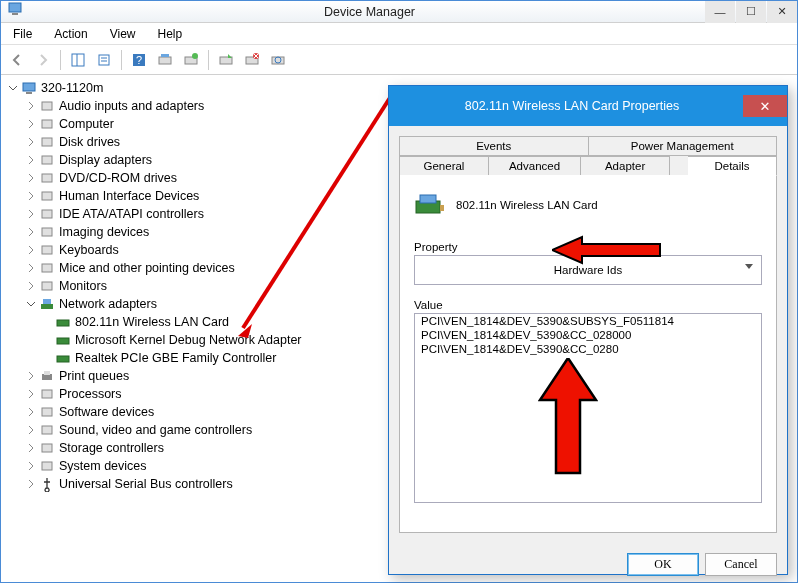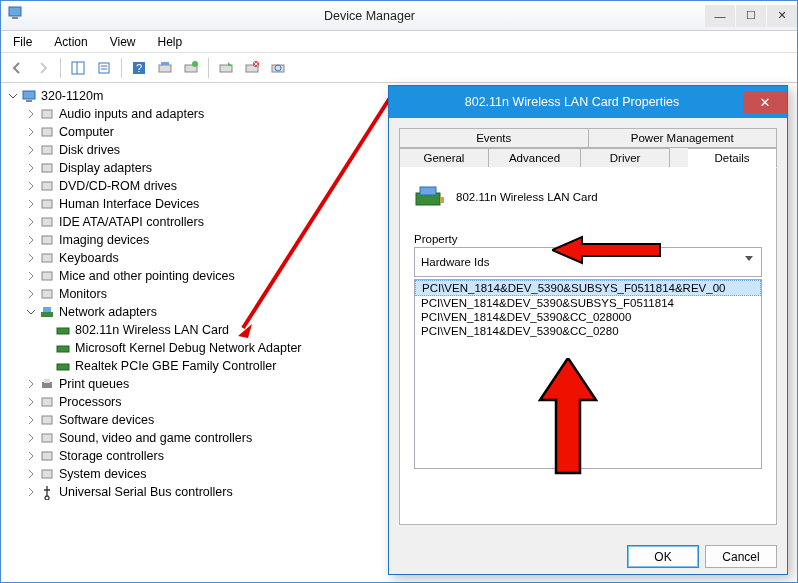--- a/index.html
+++ b/index.html
@@ -1,20 +1,20 @@
 <!DOCTYPE html>
 <html><head>
 <meta charset="utf-8">
 <style>
 * { box-sizing: border-box; margin: 0; padding: 0; font-family: "Segoe UI", Tahoma, sans-serif; }
 body { background: #f0f0f0; width: 798px; height: 583px; overflow: hidden; position: relative; }
 
 .window { background: #fff; border: 1px solid #4a8bd6; width: 798px; height: 583px; position: relative; }
 
-.titlebar { height: 30px; background: linear-gradient(#fff,#eef2f6); display: flex; align-items: center; border-bottom: 1px solid #d0d0d0; }
+.titlebar { height: 22px; background: linear-gradient(#fff,#eef2f6); display: flex; align-items: center; border-bottom: 1px solid #d0d0d0; }
 .titlebar .icon { width: 22px; height: 22px; margin: 0 6px; }
 .titlebar .title { flex: 1; text-align: center; font-size: 12.5px; color: #222; }
 .winbtns { display: flex; }
 .winbtn { width: 30px; height: 22px; display: flex; align-items: center; justify-content: center; font-size: 11px; background: #e8e8e8; margin-left: 1px; color:#333; cursor:pointer;}
 .winbtn.close { background: #e8e8e8; }
 
 .menubar { height: 22px; display: flex; align-items: center; padding: 0 6px; font-size: 12px; border-bottom: 1px solid #e0e0e0; gap: 10px; }
 .menubar span { padding: 0 6px; cursor: default; }
 
 .toolbar { height: 30px; display: flex; align-items: center; padding: 0 4px; border-bottom: 1px solid #d0d0d0; gap: 2px; }
@@ -23,38 +23,38 @@
 
 .body { display: flex; height: calc(100% - 82px); }
 .tree { flex: 1; overflow: auto; padding: 4px 2px; font-size: 12.5px; background:#fff; }
 .node { display: flex; align-items: center; height: 18px; white-space: nowrap; padding-left: 4px; }
 .expander { width: 12px; height: 12px; margin-right: 2px; cursor:pointer; display:inline-flex; align-items:center; justify-content:center;}
 .nodeicon { width: 16px; height: 16px; margin-right: 4px; display:inline-flex; align-items:center; justify-content:center;}
 .indent { display:inline-block; }
 
 
 .dialog { position: absolute; left: 388px; top: 85px; width: 400px; height: 490px; background: #f0f0f0; border: 1px solid #1e72c8; box-shadow: 4px 4px 12px rgba(0,0,0,.25); }
-.dlg-titlebar { height: 32px; background: #1e90e0; color: #fff; display: flex; align-items: center; font-size: 12.5px; }
+.dlg-titlebar { height: 40px; background: #1e90e0; color: #fff; display: flex; align-items: center; font-size: 12.5px; }
 .dlg-titlebar .title { flex:1; text-align:center; }
 .dlg-close { width: 44px; height: 22px; background: #c75050; color:#fff; display:flex; align-items:center; justify-content:center; font-size: 13px; cursor:pointer; margin-right:0;}
 .dlg-body { padding: 10px 10px 0 10px; height: calc(100% - 70px); }
 .tabs-row { display:flex; }
 .tab { flex:1; font-size: 11.5px; text-align:center; padding: 3px 20px; background:#f0f0f0; border:1px solid #b5b5b5; cursor:pointer; position:relative;}
 .tab + .tab { border-left:none; }
 .tab.active { background:#fff; border-bottom:1px solid #fff; z-index:2;margin-left:18px;}
 .tab-panel { border:1px solid #b5b5b5; border-top:none; background:#fff; padding: 12px 14px; height: 358px; position:relative; top:-1px;}
 .dev-row { display:flex; align-items:center; gap:10px; margin-bottom: 16px; }
 .label { font-size: 11.5px; margin-top: 18px; }
-.combo { width: 100%; height: 30px; border:1px solid #aab; font-size: 11.5px; display:flex; align-items:center; padding: 8px 6px; margin-top:2px; background:#fff; cursor:pointer; position:relative;}
+.combo { width: 100%; height: 30px; border:1px solid #aab; font-size: 11.5px; display:flex; align-items:center; padding: 8px 6px; margin-top:2px; background:#fff; cursor:pointer; position:relative;justify-content:center;}
 .combo::after { content:""; position:absolute; right:8px; top:8px; border-left:4px solid transparent; border-right:4px solid transparent; border-top:5px solid #555;}
 .listbox { width: 100%; height: 190px; border:1px solid #aab; background:#fff; margin-top:2px; font-size: 11.5px; overflow:auto;}
 .listbox .row { padding: 1px 6px; }
 .listbox .row.sel { background:#cde6ff; border:1px dotted #6aa6e0; }
 .dlg-buttons { height: 40px; display:flex; align-items:center; justify-content:flex-end; gap:6px; padding: 0 10px; border-top: 1px solid transparent;}
-.btn { min-width: 72px; height: 23px; font-size: 12px; background:#fdfdfd; border:1px solid #adadad; cursor:pointer;}
+.btn { min-width: 72px; height: 23px; font-size: 12px; background:#fdfdfd; border:1px solid #adadad; cursor:pointer;font-family:Liberation Serif, serif;}
 .btn.default { border:1px solid #2a8dd4; box-shadow: inset 0 0 0 1px #7cc0ee;}
 
 
 svg.annot { position:absolute; pointer-events:none; }
 
 
 svg.mini { width:16px; height:16px; }
 </style>
 </head>
 <body>
@@ -477,40 +477,40 @@
     <div class="dlg-close">✕</div>
   </div>
   <div class="dlg-body">
     <div class="tabs-row">
       <div class="tab">Events</div>
       <div class="tab">Power Management</div>
     </div>
     <div class="tabs-row">
       <div class="tab">General</div>
       <div class="tab">Advanced</div>
-      <div class="tab">Driver</div>
+      <div class="tab">Adapter</div>
       <div class="tab active">Details</div>
     </div>
     <div class="tab-panel">
       <div class="dev-row">
         <span>
           <svg width="32" height="32" viewBox="0 0 32 32">
               <rect x="2" y="14" width="24" height="12" fill="#3a8b3a" stroke="#256225"></rect>
               <rect x="6" y="8" width="16" height="8" fill="#6aa6e0" stroke="#2a6db0"></rect>
               <rect x="26" y="18" width="4" height="6" fill="#c9a050"></rect>
             </svg>
         </span>
         <span style="font-size:11.5px;">802.11n Wireless LAN Card</span>
       </div>
       <div class="label">Property</div>
       <div class="combo">
           <span>Hardware Ids</span>
         </div>
+      <div class="label" style="margin-top:14px">Value</div>
       <div class="listbox" id="valuelist">
-          <div class="row sel">PCI\VEN_1814&amp;DEV_5390&amp;SUBSYS_F0511814&amp;REV_00</div>
           <div class="row">PCI\VEN_1814&amp;DEV_5390&amp;SUBSYS_F0511814</div>
           <div class="row">PCI\VEN_1814&amp;DEV_5390&amp;CC_028000</div>
           <div class="row">PCI\VEN_1814&amp;DEV_5390&amp;CC_0280</div>
         </div>
     </div>
   </div>
   <div class="dlg-buttons">
     <button class="btn default">OK</button>
     <button class="btn">Cancel</button>
   </div>

